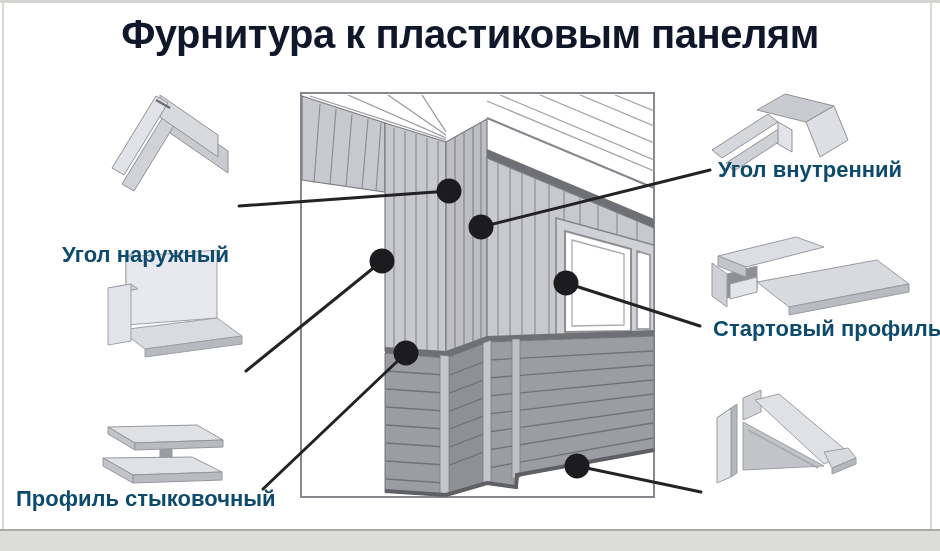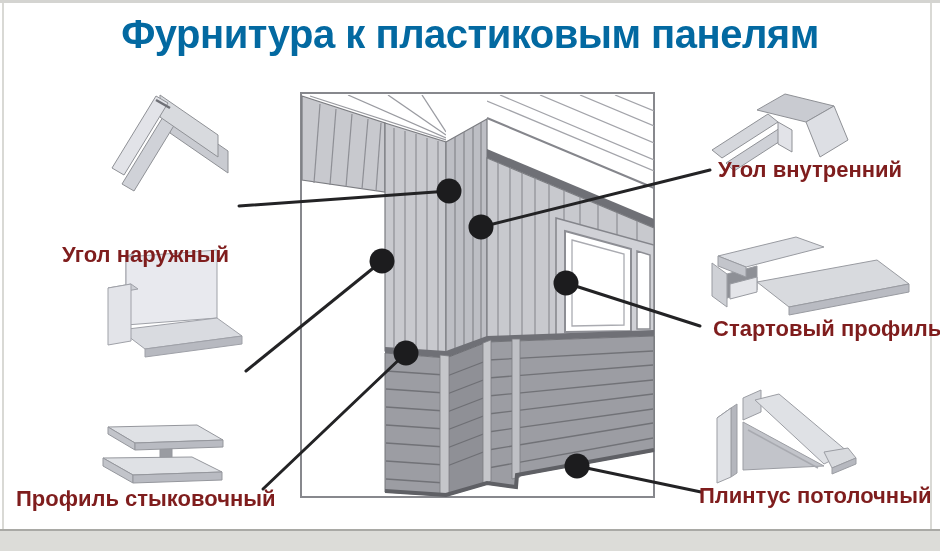--- a/index.html
+++ b/index.html
@@ -2,24 +2,24 @@
 <html><head>
 <meta charset="utf-8">
 <style>
   html,body{margin:0;padding:0;background:#ffffff;}
   .page{
     position:relative;width:940px;height:551px;background:#ffffff;
     font-family:"Liberation Sans", sans-serif;overflow:hidden;
   }
   .page-title{
     position:absolute;left:0;top:12px;width:940px;text-align:center;
-    font-size:40px;font-weight:bold;color:#0369a1;letter-spacing:-0.5px;
+    font-size:40px;font-weight:bold;color:#0f172a;letter-spacing:-0.5px;
   }
   .callout-label{
-    position:absolute;font-size:22px;font-weight:bold;color:#7f1d1d;white-space:nowrap;
+    position:absolute;font-size:22px;font-weight:bold;color:#0c4a6e;white-space:nowrap;
   }
   #lbl-outer-corner   {left:62px;  top:194px;margin-top:48px;}
   #lbl-f-profile      {left:116px; top:364px;}
   #lbl-joining-profile{left:16px;  top:486px;}
   #lbl-inner-corner   {left:718px; top:157px;}
   #lbl-start-profile  {left:706px; top:316px;margin-left:7px;}
   #lbl-ceiling-plinth {left:699px; top:483px;}
   .edge-top   {position:absolute;left:0;top:0;width:940px;height:3px;background:#d4d4d1;}
   .edge-left  {position:absolute;left:2px;top:3px;width:2px;height:526px;background:#d9d9d5;}
   .edge-right {position:absolute;left:930px;top:3px;width:2px;height:526px;background:#d9d9d5;}
@@ -243,15 +243,14 @@
       <polygon points="717,418 731,408 737,412 723,422" fill="#c6c8ce"></polygon>
       <polygon points="731,408 737,404 737,473 731,477" fill="#b4b6bd"></polygon>
       <polygon points="717,418 731,408 731,477 717,483" fill="#e0e2e6"></polygon>
     </g>
   </svg>
 
   <div class="callout-label" id="lbl-outer-corner">Угол наружный</div>
   <div class="callout-label" id="lbl-joining-profile">Профиль стыковочный</div>
   <div class="callout-label" id="lbl-inner-corner">Угол внутренний</div>
   <div class="callout-label" id="lbl-start-profile">Стартовый профиль</div>
-  <div class="callout-label" id="lbl-ceiling-plinth">Плинтус потолочный</div>
 
 </div>
 
 </body></html>

